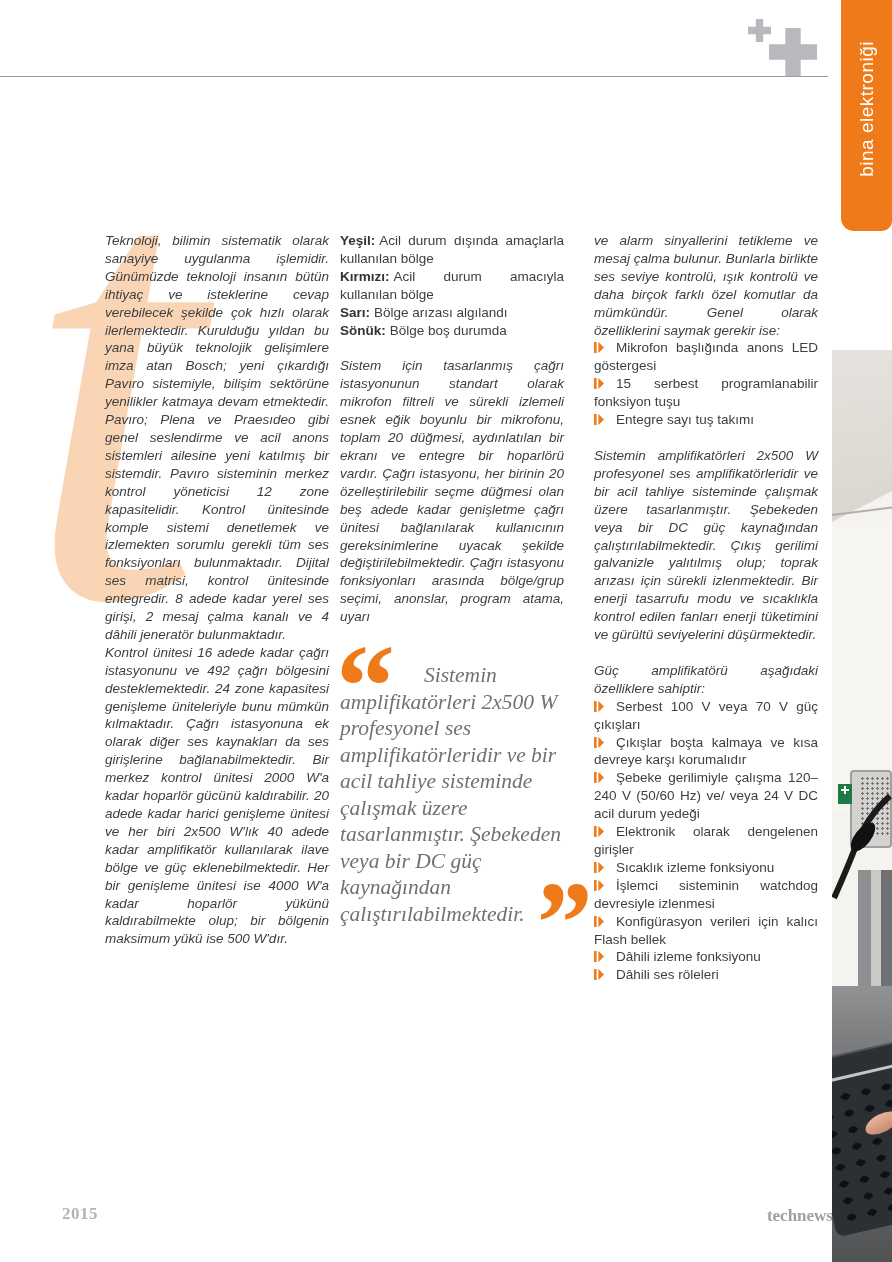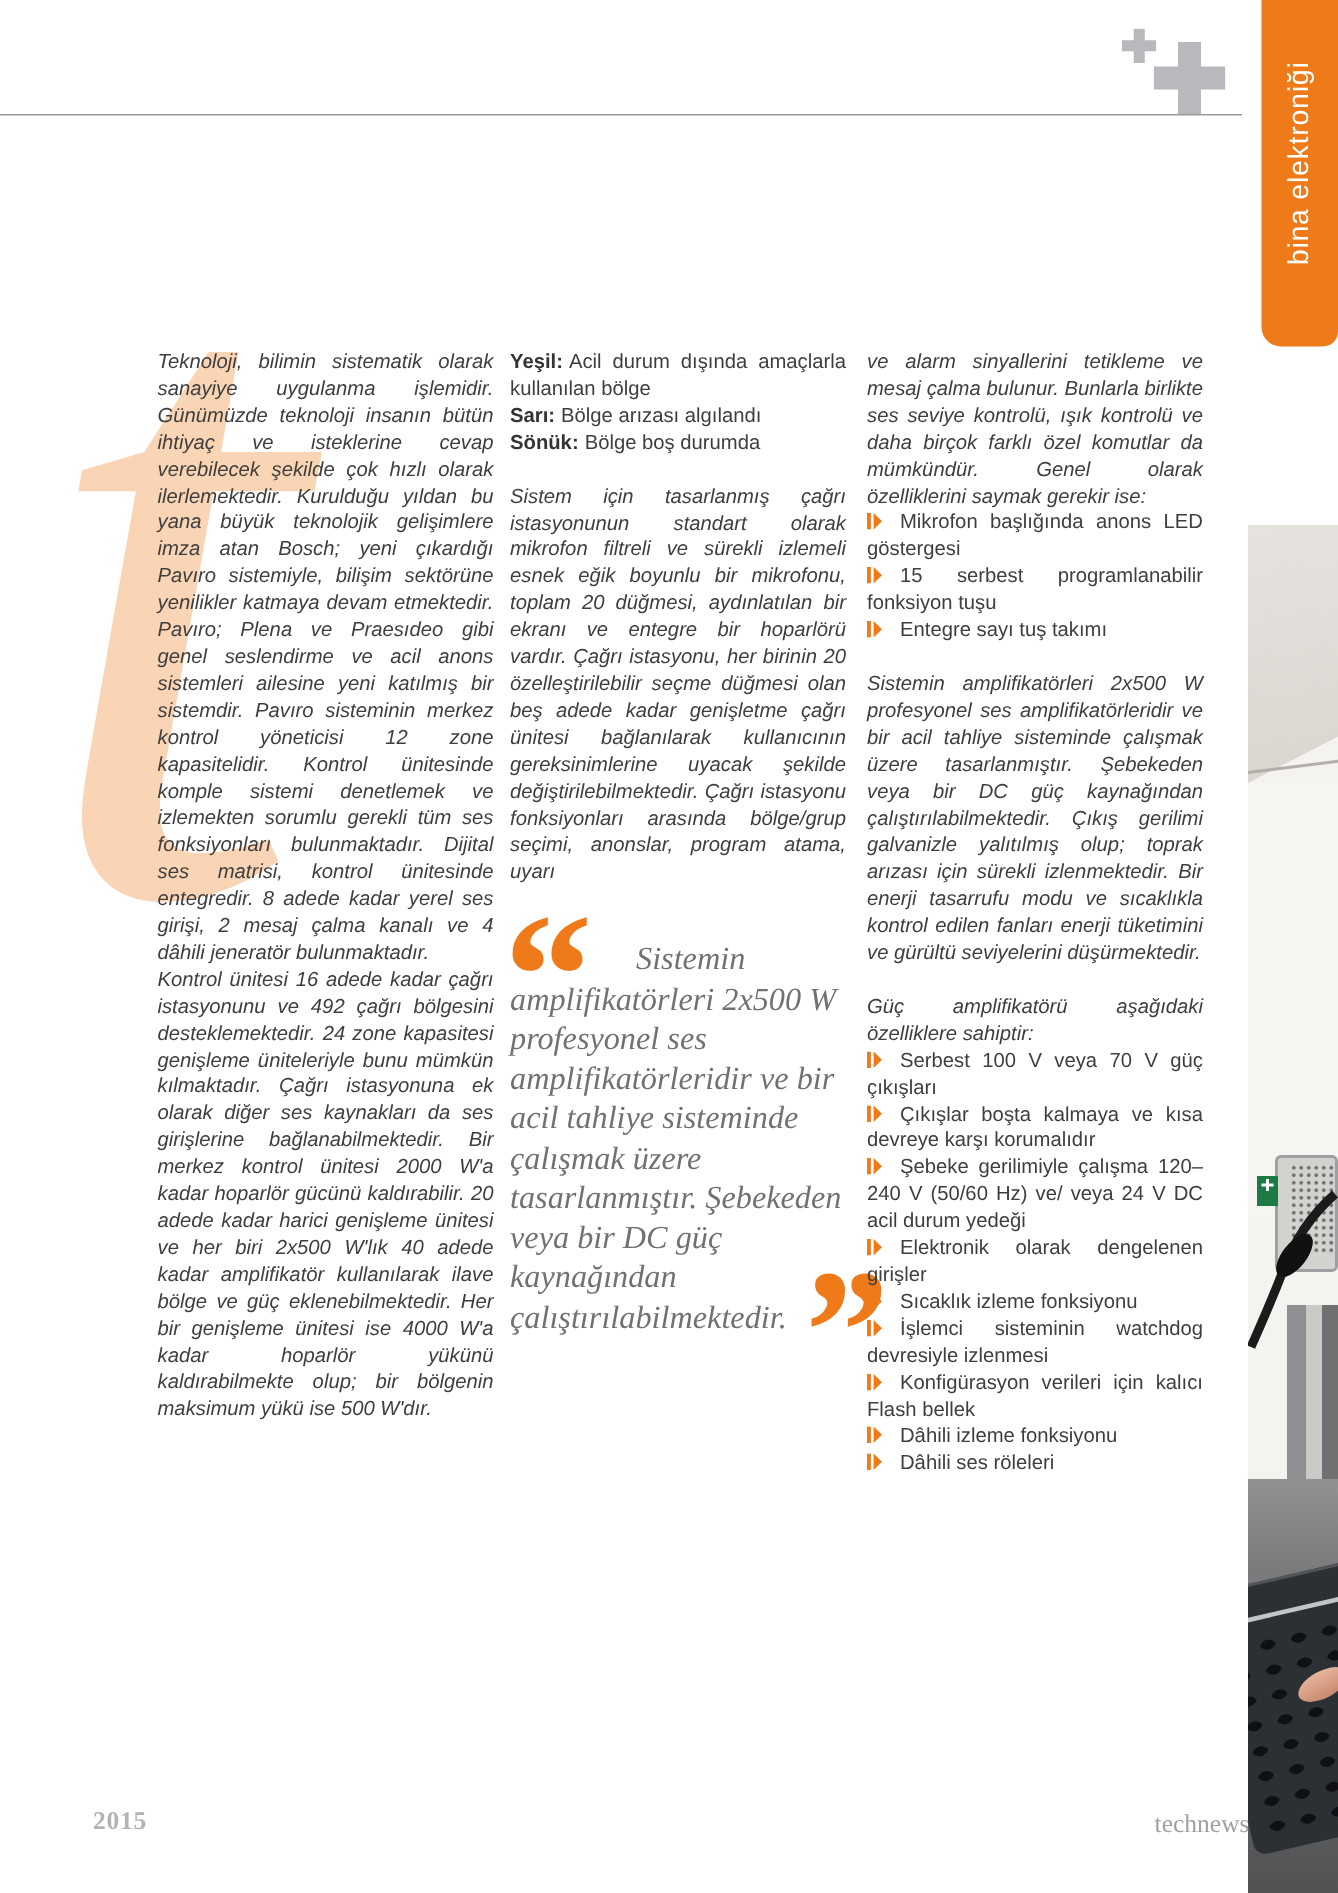--- a/index.html
+++ b/index.html
@@ -22,21 +22,21 @@
   
   .dropcap{position:absolute;left:24px;top:60px;z-index:1;
            font-family:"Liberation Serif",serif;font-style:italic;
            font-size:640px;line-height:1;color:#FAD5B5;pointer-events:none;}
 
   
   .col{position:absolute;top:232px;width:224px;z-index:2;
        font-size:13.5px;line-height:17.9px;}
   .col1{left:105px;}
   .col2{left:340px;}
-  .col3{left:578px;}
+  .col3{left:594px;}
   .col p{margin:0;text-align:justify;font-style:italic;}
   .col p + p{margin-top:0;}
   .gap{height:18px;}
   .legend-item{text-align:justify;}
   .legend-label{font-weight:bold;color:#333;margin-right:4px;}
 
   
   .feature{text-align:justify;}
   .bullet{display:inline-block;width:10px;height:11px;margin-right:12px;vertical-align:-1px;}
   .bullet rect,.bullet path{fill:#EF7A1A;}
@@ -47,21 +47,21 @@
          font-size:21.5px;line-height:26.5px;}
   .quote p{margin:0;text-indent:84px;text-align:left;}
   .qmark{font-family:"Liberation Serif",serif;color:#EF7A1A;font-weight:bold;}
   .qmark.open{position:absolute;left:-4px;top:-34px;font-size:118px;line-height:1;}
   .qmark.close{font-size:118px;line-height:0;vertical-align:-42px;margin-left:6px;}
 
   
   .footer-year{position:absolute;left:62px;top:1204px;font-family:"Liberation Serif",serif;
                font-weight:bold;font-size:17px;color:#b3b3b3;letter-spacing:.5px;}
   .footer-brand{position:absolute;right:59px;top:1206px;font-family:"Liberation Serif",serif;
-                font-size:17px;color:#a0a0a0;}
+                font-size:17px;color:#a0a0a0;font-weight:bold;}
 
   
   .photo{position:absolute;left:832px;top:350px;width:60px;height:912px;overflow:hidden;
          background:#f4f3f0;z-index:3;}
   .photo *{position:absolute;}
   .p-ceiling{left:0;top:0;width:100%;height:172px;
              background:linear-gradient(173deg,#e6e3de,#d9d5cf);
              clip-path:polygon(0 0,100% 0,100% 82%,0 100%);}
   .p-ceiling-edge{left:-4px;top:160px;width:120%;height:2px;background:#b3afa8;transform:rotate(-7deg);}
   .p-wall{left:0;top:172px;width:100%;height:290px;background:#f6f5f2;}
@@ -108,20 +108,21 @@
 
       <p>Kontrol ünitesi 16 adede kadar çağrı istasyonunu ve 492 çağrı bölgesini desteklemektedir. 24 zone kapasitesi genişleme üniteleriyle bunu mümkün kılmaktadır. Çağrı istasyonuna ek olarak diğer ses kaynakları da ses girişlerine bağlanabilmektedir. Bir merkez kontrol ünitesi 2000 W'a kadar hoparlör gücünü kaldırabilir. 20 adede kadar harici genişleme ünitesi ve her biri 2x500 W'lık 40 adede kadar amplifikatör kullanılarak ilave bölge ve güç eklenebilmektedir. Her bir genişleme ünitesi ise 4000 W'a kadar hoparlör yükünü kaldırabilmekte olup; bir bölgenin maksimum yükü ise 500 W'dır.</p>
 
     </div>
 
   <div class="col col2">
     <div>
 
         <div class="legend-item"><b class="legend-label">Yeşil:</b><span>Acil durum dışında amaçlarla kullanılan bölge</span></div>
 
+        <div class="legend-item"><b class="legend-label">Kırmızı:</b><span>Acil durum amacıyla kullanılan bölge</span></div>
 
         <div class="legend-item"><b class="legend-label">Sarı:</b><span>Bölge arızası algılandı</span></div>
 
         <div class="legend-item"><b class="legend-label">Sönük:</b><span>Bölge boş durumda</span></div>
       </div>
     <div class="gap"></div>
     <p>Sistem için tasarlanmış çağrı istasyonunun standart olarak mikrofon filtreli ve sürekli izlemeli esnek eğik boyunlu bir mikrofonu, toplam 20 düğmesi, aydınlatılan bir ekranı ve entegre bir hoparlörü vardır. Çağrı istasyonu, her birinin 20 özelleştirilebilir seçme düğmesi olan beş adede kadar genişletme çağrı ünitesi bağlanılarak kullanıcının gereksinimlerine uyacak şekilde değiştirilebilmektedir. Çağrı istasyonu fonksiyonları arasında bölge/grup seçimi, anonslar, program atama, uyarı</p>
     <div class="quote">
       <span class="qmark open">“</span>
       <p><span>Sistemin amplifikatörleri 2x500 W profesyonel ses amplifikatörleridir ve bir acil tahliye sisteminde çalışmak üzere tasarlanmıştır. Şebekeden veya bir DC güç kaynağından çalıştırılabilmektedir.</span><span class="qmark close">”</span></p>

